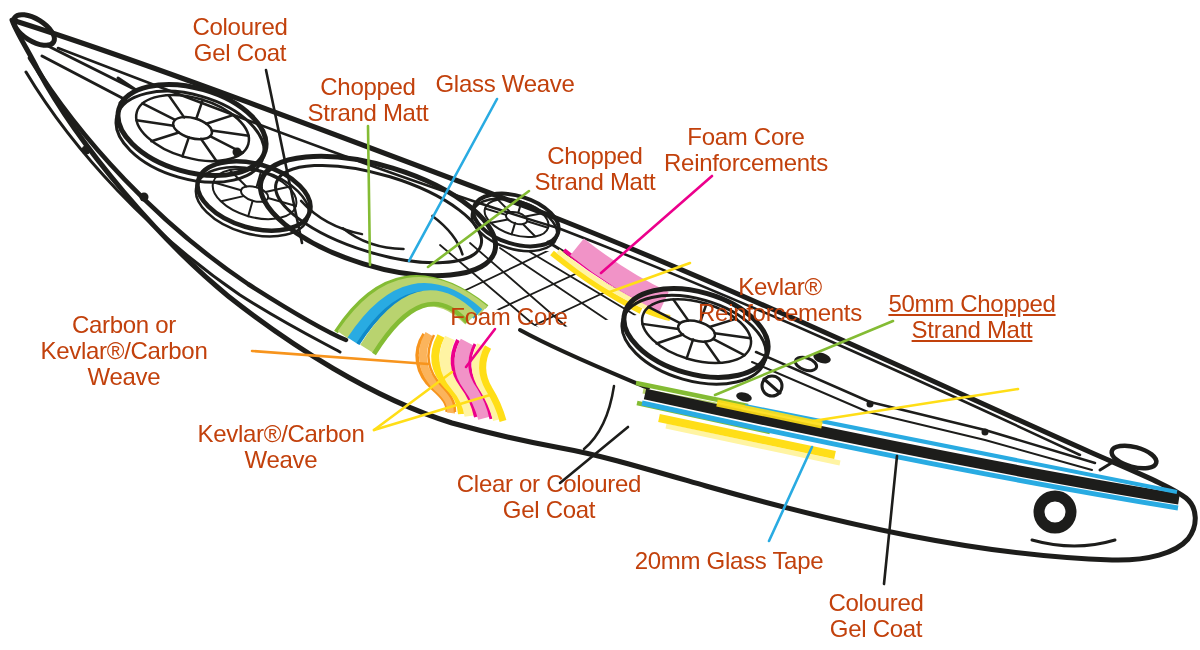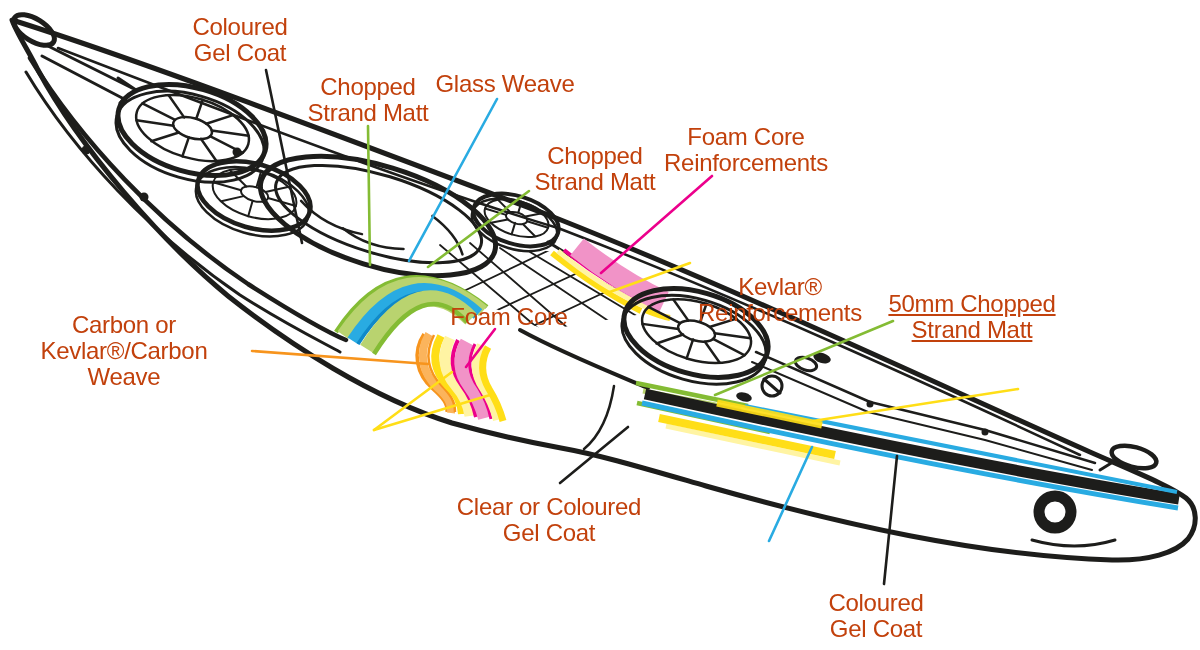--- a/index.html
+++ b/index.html
@@ -13,21 +13,21 @@
   .lbl-csm1{left:268px;top:74px;width:200px;}
   .lbl-gw{left:405px;top:71px;width:200px;}
   .lbl-csm2{left:495px;top:143px;width:200px;}
   .lbl-fcr{left:635px;top:124px;width:222px;}
   .lbl-kr{left:664px;top:245px;width:232px;margin-top:29px;}
   .lbl-csm50{left:862px;top:291px;width:220px;text-decoration:underline;}
   .lbl-kct50{left:1000px;top:366px;width:198px;}
   .lbl-cokcw{left:6px;top:312px;width:236px;}
   .lbl-fc{left:409px;top:304px;width:200px;}
   .lbl-kcw{left:181px;top:421px;width:200px;}
-  .lbl-cocgc{left:449px;top:494px;width:200px;}
+  .lbl-cocgc{left:449px;top:471px;width:200px;}
   .lbl-gt20{left:629px;top:548px;width:200px;}
   .lbl-cgc-bot{left:776px;top:590px;width:200px;}
   
   .k{stroke:var(--ink,#1d1d1b);fill:none;stroke-linecap:round;stroke-linejoin:round;}
   .dot{fill:var(--ink,#1d1d1b);stroke:none;}
   .band{fill:none;stroke-linecap:butt;}
   .ld{fill:none;stroke-width:2.6;stroke-linecap:round;}
 </style>
 </head>
 <body>
@@ -258,17 +258,20 @@
 Strand Matt</div>
   <div class="lbl lbl-fcr">Foam Core
 Reinforcements</div>
   <div class="lbl lbl-kr">Kevlar®
 Reinforcements</div>
   <div class="lbl lbl-csm50">50mm Chopped
 Strand Matt</div>
   <div class="lbl lbl-cokcw">Carbon or
 Kevlar®/Carbon Weave</div>
   <div class="lbl lbl-fc">Foam Core</div>
+  <div class="lbl lbl-kcw">Kevlar®/Carbon
+Weave</div>
   <div class="lbl lbl-cocgc">Clear or Coloured
 Gel Coat</div>
+  <div class="lbl lbl-gt20">20mm Glass Tape</div>
   <div class="lbl lbl-cgc-bot">Coloured
 Gel Coat</div>
 </div>
 
 </body></html>

